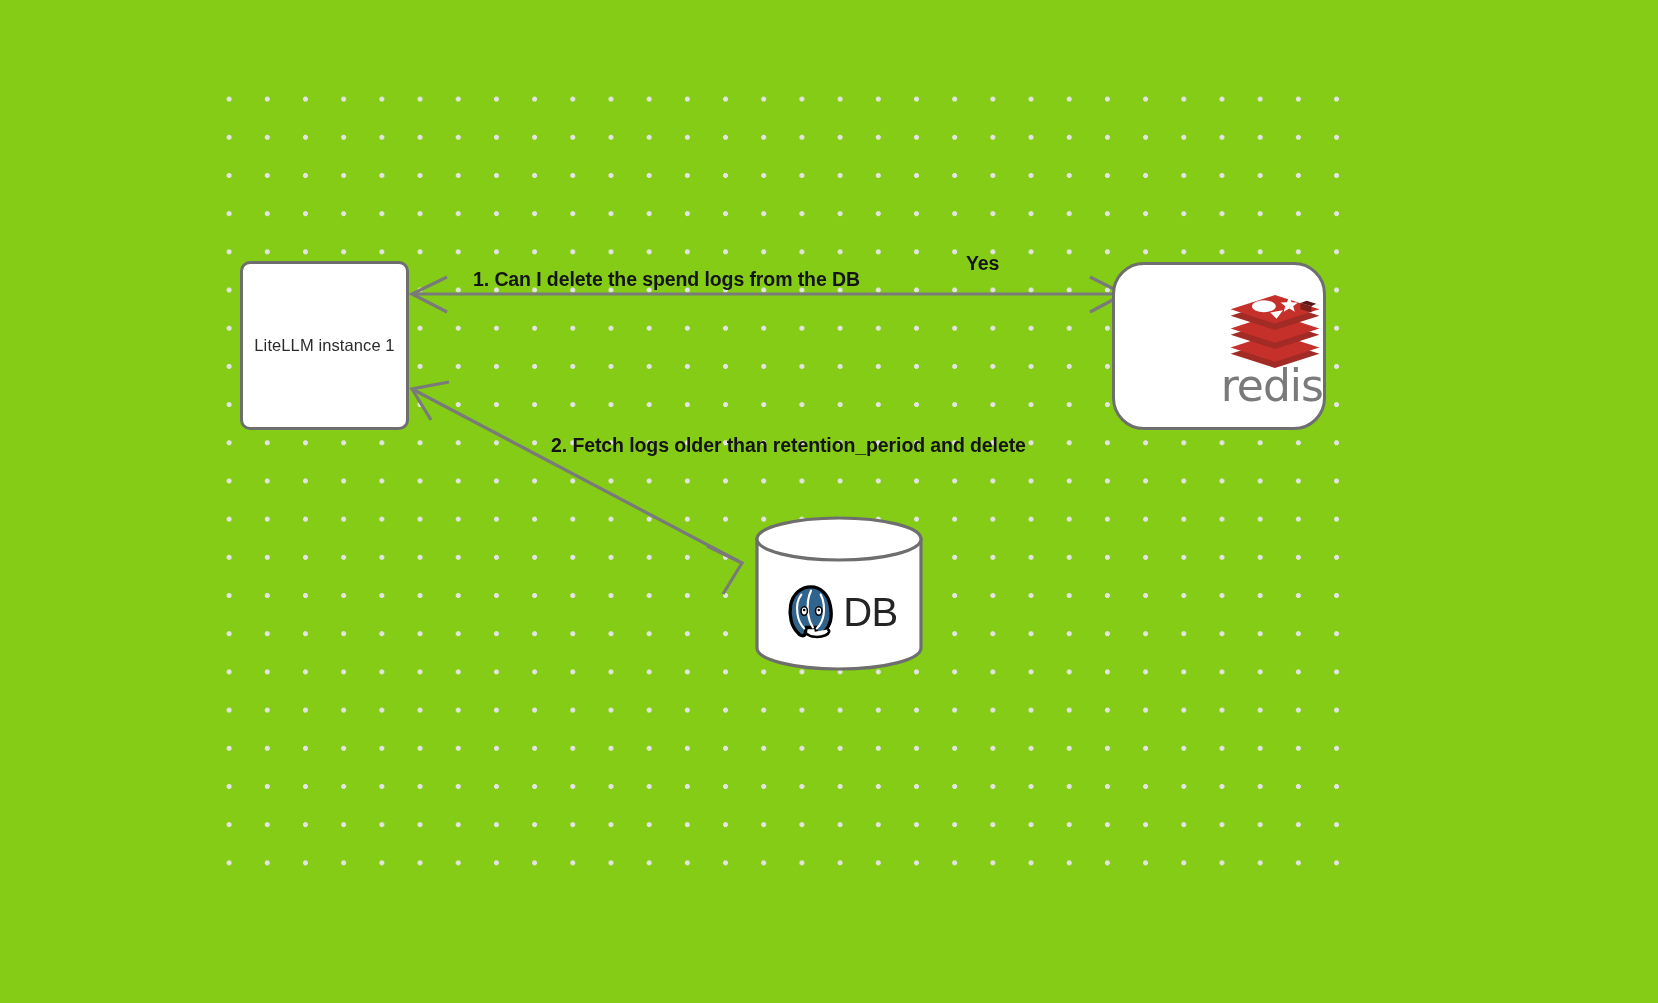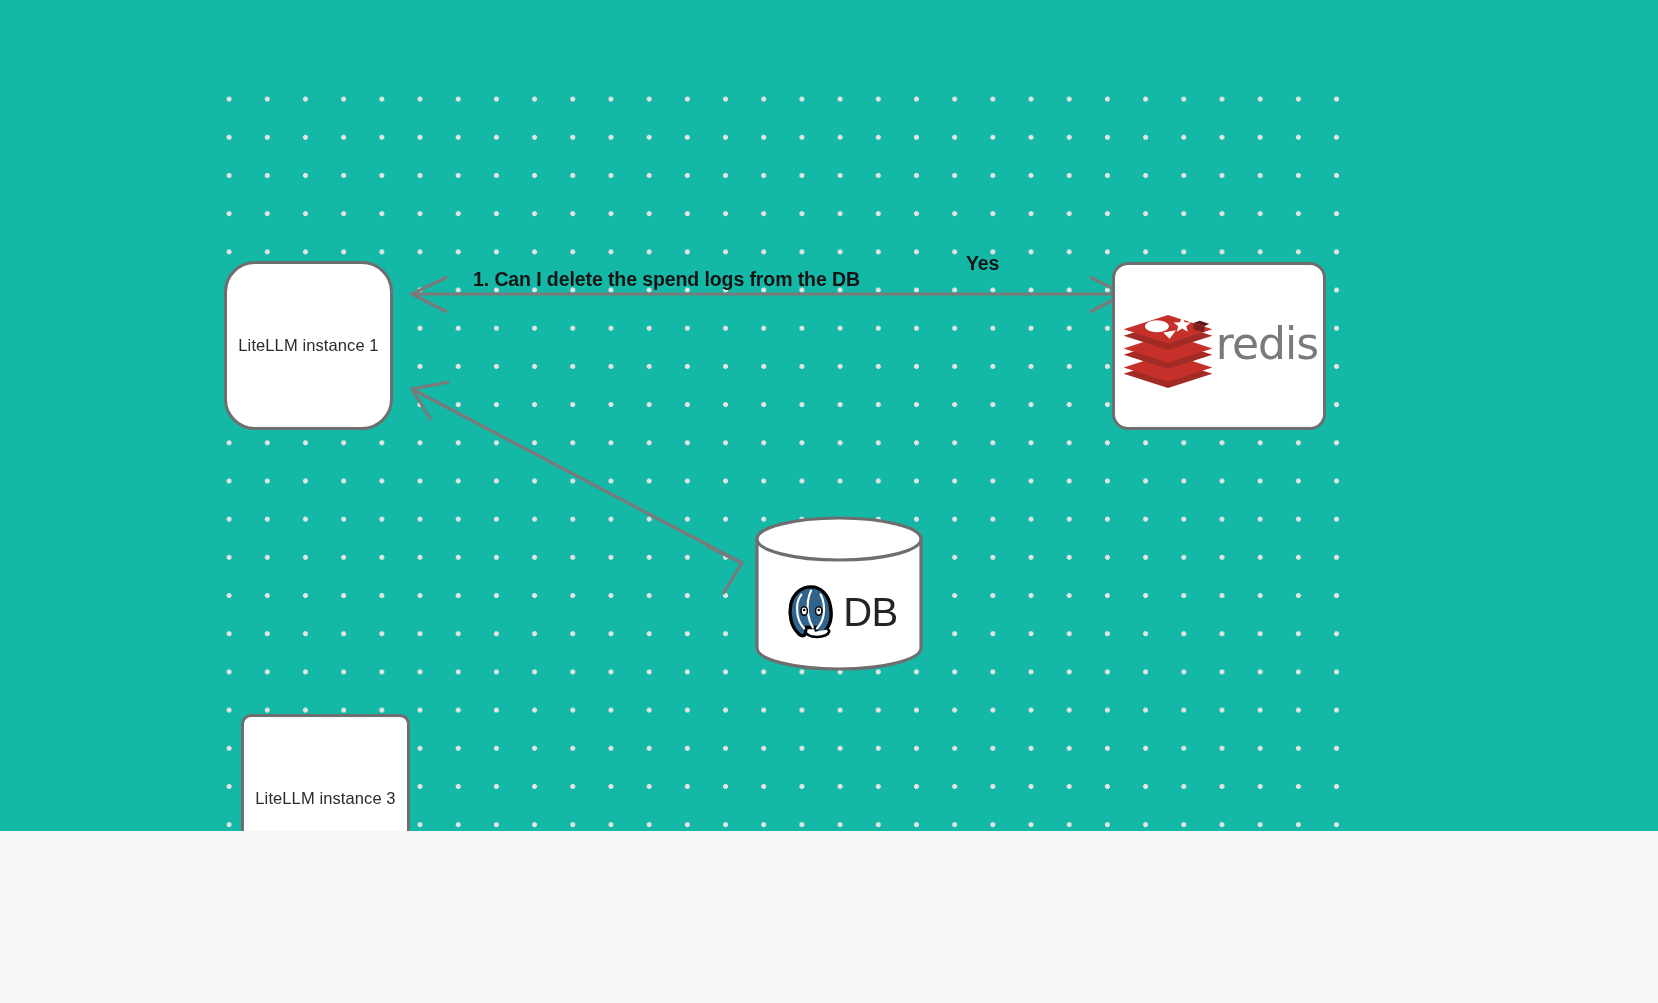--- a/index.html
+++ b/index.html
@@ -6,22 +6,22 @@
     margin: 0;
     padding: 0;
     background: #f7f7f7;
   }
   body {
     font-family: "Liberation Sans", sans-serif;
   }
   #canvas {
     position: relative;
     width: 1658px;
-    height: 831px;
-    background: #14b8a6;
+    height: 1003px;
+    background: #84cc16;
     overflow: hidden;
   }
   
   #dot-grid {
     position: absolute;
     left: 196px;
     top: 66px;
     width: 1160px;
     height: 828px;
     background-image: radial-gradient(circle, #e3e3e3 2.3px, rgba(0,0,0,0) 2.4px);
@@ -40,38 +40,38 @@
     align-items: center;
     justify-content: center;
   }
   .node-box .node-label {
     font-size: 16.5px;
     color: #2b2b2b;
     font-family: "Liberation Sans", sans-serif;
     letter-spacing: 0.1px;
     white-space: nowrap;
   }
-  #node-llm-1 { left: 224px; top: 261px;  width: 169px; height: 169px; border-radius: 31px; }
+  #node-llm-1 { left: 240px; top: 261px;  width: 169px; height: 169px; }
   #node-llm-2 { left: 241px; top: 488px;  width: 169px; height: 169px; }
   #node-llm-3 { left: 241px; top: 714px;  width: 169px; height: 169px; }
 
   
   #node-redis {
     position: absolute;
     left: 1112px;
     top: 262px;
     width: 214px;
     height: 168px;
     box-sizing: border-box;
     background: #ffffff;
     border: 3px solid #6e6e6e;
-    border-radius: 16px;
+    border-radius: 32px;
     display: flex;
-    flex-direction: row;
-    align-items: center;
+    flex-direction: column;
+    align-items: flex-end;
     justify-content: center;
   }
   .redis-logo {
     width: 96px;
     height: 84px;
     display: block;
   }
   .redis-wordmark {
     font-size: 44px;
     color: #7a7a7a;
@@ -168,29 +168,27 @@
 
     <path class="edge-head" d="M 449 382 L 412 389 L 431 420"></path>
 
     <path class="edge-head" d="M 707 546 L 742 563 L 723 594"></path>
   </svg>
 
   <div class="edge-label" id="label-step-1">1.  Can I delete the spend logs from the DB</div>
 
   <div class="edge-label" id="label-yes">Yes</div>
 
+  <div class="edge-label" id="label-step-2">2.  Fetch logs older than retention_period and delete</div>
 
   <div class="node-box" id="node-llm-1">
     <span class="node-label">LiteLLM instance 1</span>
   </div>
 
 
-  <div class="node-box" id="node-llm-3">
-    <span class="node-label">LiteLLM instance 3</span>
-  </div>
 
   <div id="node-redis">
     <svg class="redis-logo" viewBox="0 0 120 106">
 
       <polygon fill="#a32b25" points="60,70 116,88 60,106 4,88"></polygon>
       <polygon fill="#c6302b" points="60,62 116,80 60,98 4,80"></polygon>
 
       <polygon fill="#a32b25" points="60,46 116,64 60,82 4,64"></polygon>
       <polygon fill="#c6302b" points="60,38 116,56 60,74 4,56"></polygon>
 

